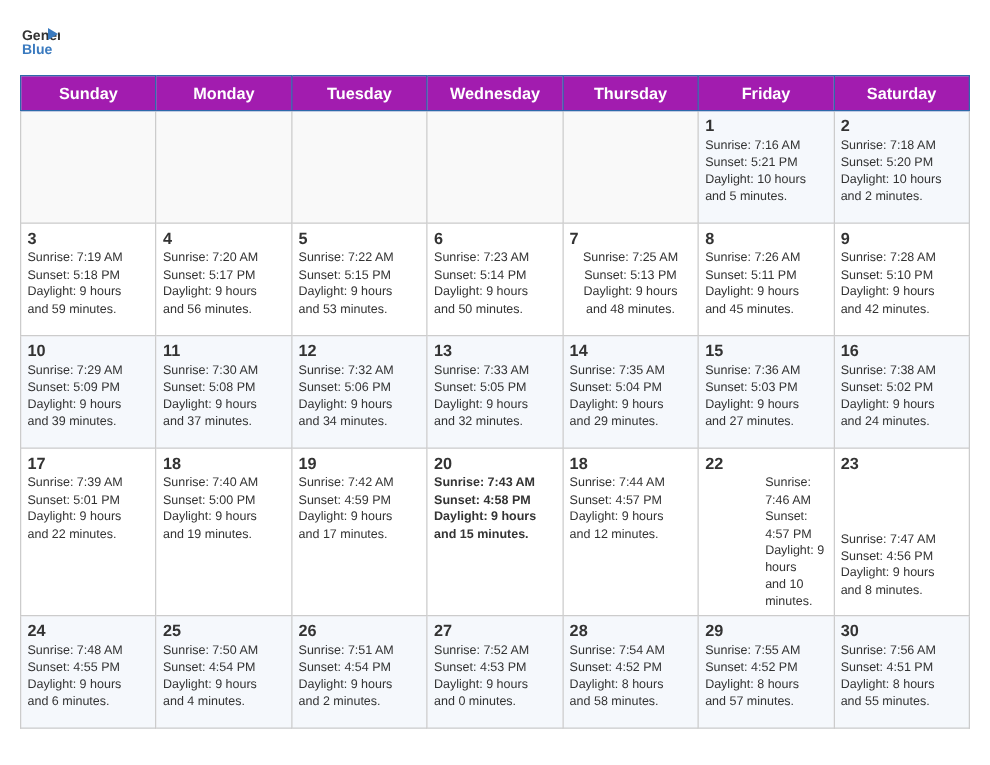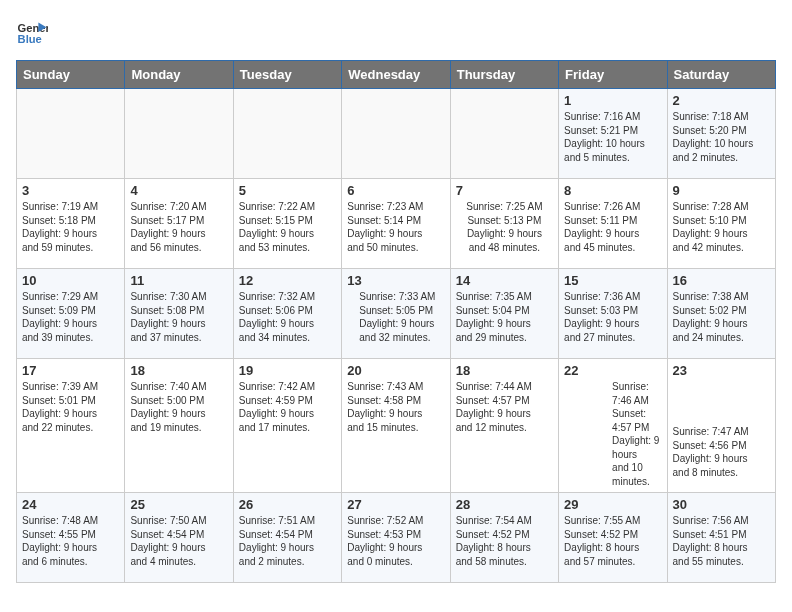--- a/index.html
+++ b/index.html
@@ -36,25 +36,25 @@
     .calendar-subtitle {
       font-size: 16px;
       color: #555;
     }
     table {
       width: 100%;
       border-collapse: collapse;
       table-layout: fixed;
     }
     thead tr th {
-      background-color: #737373;
+      background-color: #a21caf;
       color: #fff;
       font-size: 13px;
       font-weight: bold;
-      text-align: left;
+      text-align: center;
       padding: 6px 6px;
       border: 1px solid #2e6aaa;
     }
     tbody tr td {
       border: 1px solid #ccc;
       vertical-align: top;
       padding: 4px 5px;
       font-size: 10.5px;
       color: #333;
       background: #fff;
@@ -206,21 +206,21 @@
         </td>
         <td>
           <span class="day-number">12</span>
           <div class="day-info" style="white-space: pre-line;">Sunrise: 7:32 AM
 Sunset: 5:06 PM
 Daylight: 9 hours
 and 34 minutes.</div>
         </td>
         <td>
           <span class="day-number">13</span>
-          <div class="day-info" style="white-space: pre-line; margin-left: 12px;">Sunrise: 7:33 AM
+          <div class="day-info" style="white-space: pre-line;">Sunrise: 7:33 AM
 Sunset: 5:05 PM
 Daylight: 9 hours
 and 32 minutes.</div>
         </td>
         <td>
           <span class="day-number">14</span>
           <div class="day-info" style="white-space: pre-line;">Sunrise: 7:35 AM
 Sunset: 5:04 PM
 Daylight: 9 hours
 and 29 minutes.</div>
@@ -257,21 +257,21 @@
         </td>
         <td>
           <span class="day-number">19</span>
           <div class="day-info" style="white-space: pre-line;">Sunrise: 7:42 AM
 Sunset: 4:59 PM
 Daylight: 9 hours
 and 17 minutes.</div>
         </td>
         <td>
           <span class="day-number">20</span>
-          <div class="day-info" style="white-space: pre-line;">Sunrise: 7:43 AM
+          <div class="day-info" style="white-space: pre-line; font-weight: bold;">Sunrise: 7:43 AM
 Sunset: 4:58 PM
 Daylight: 9 hours
 and 15 minutes.</div>
         </td>
         <td>
           <span class="day-number">18</span>
           <div class="day-info" style="white-space: pre-line;">Sunrise: 7:44 AM
 Sunset: 4:57 PM
 Daylight: 9 hours
 and 12 minutes.</div>

